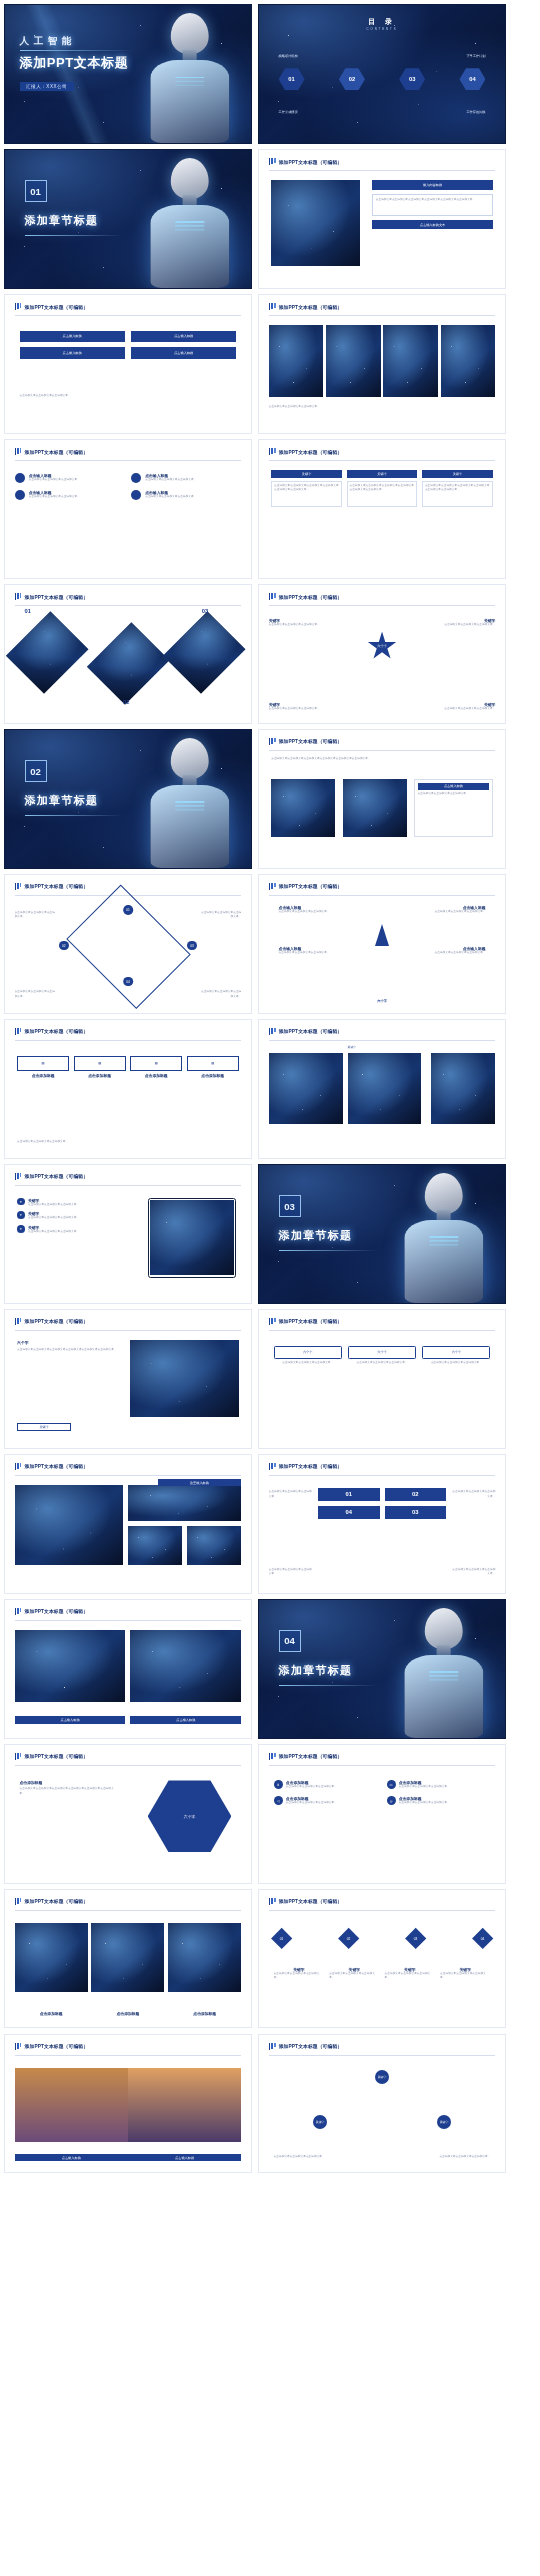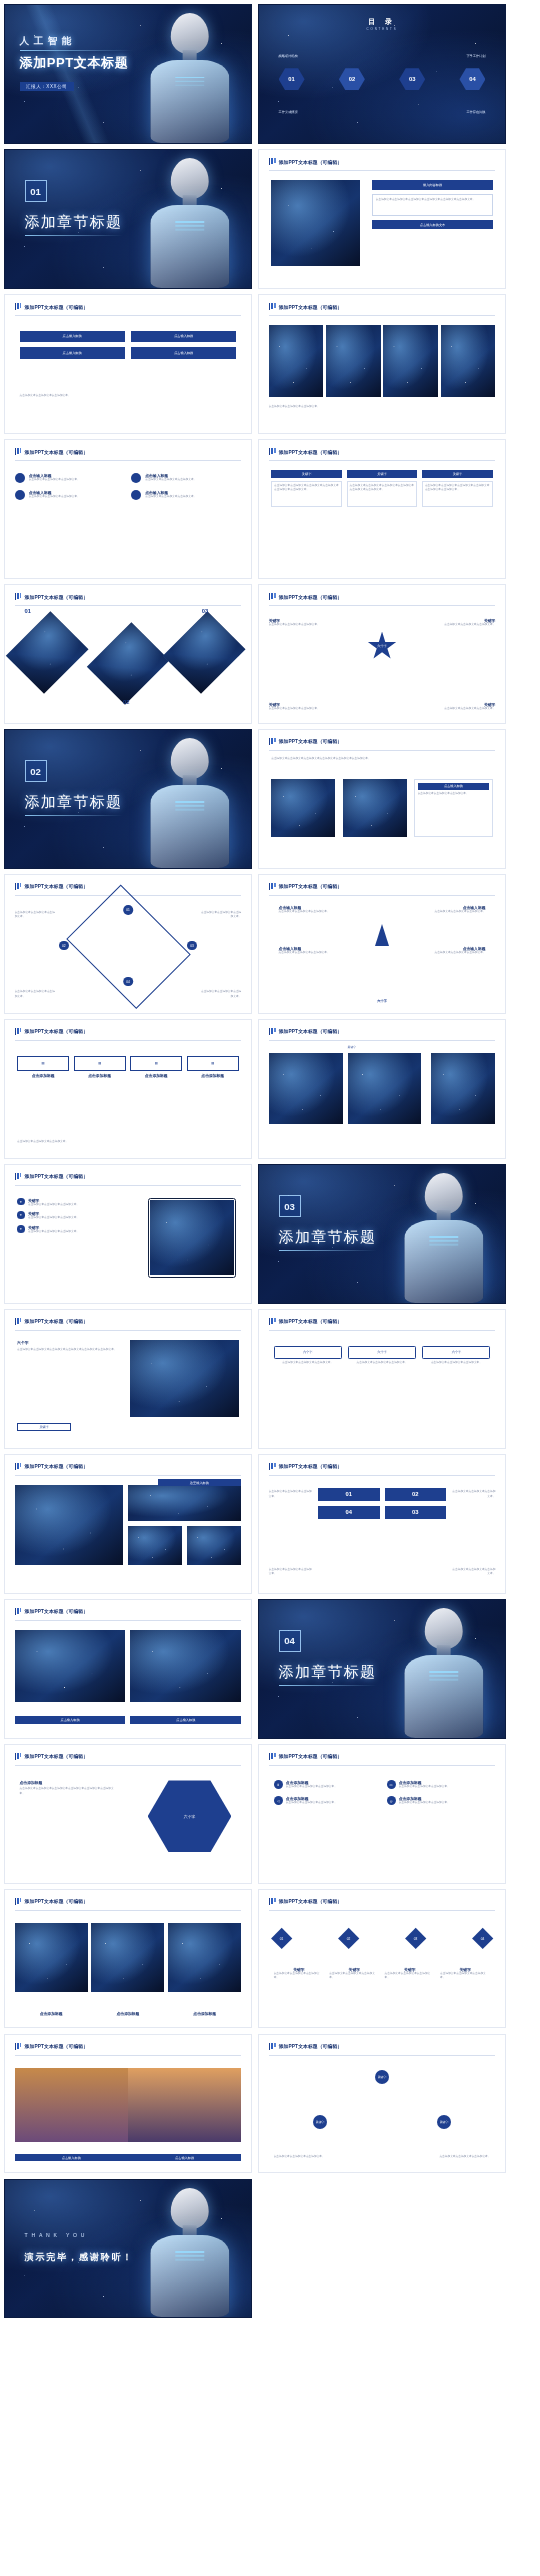--- a/index.html
+++ b/index.html
@@ -101,21 +101,21 @@
   
   .sec-num {
     position:absolute; left:8%; top:22%;
     width:22px; height:22px; border:0.6px solid rgba(170,215,255,.85);
     color:#eaf3ff; font-size:9.6px; font-weight:bold;
     display:flex; align-items:center; justify-content:center;
     background: rgba(20,60,140,.45);
   }
   .sec-title {
     position:absolute; left:8%; top:46%;
-    color:#ffffff; font-size:15px; font-weight:normal; letter-spacing:1.3px;
+    color:#ffffff; font-size:11px; font-weight:bold; letter-spacing:1.3px;
     text-shadow:0 0 7.7px rgba(110,180,255,.9);
   }
   .sec-rule { position:absolute; left:8%; top:62%; width:40%; height:0.6px;
     background:linear-gradient(90deg,rgba(150,210,255,.9),transparent); }
   
   .hdr { position:absolute; left:4%; top:6%; display:flex; align-items:center; gap:3.2px; }
   .hdr .bars { display:flex; gap:1px; }
   .hdr .bars i { display:block; width:1.6px; height:7px; background:#1e3f8f; }
   .hdr .bars i:nth-child(2){ height:5.8px; background:#2f5fc0; }
   .hdr .bars i:nth-child(3){ height:4.5px; background:#5a86d8; }
@@ -825,26 +825,15 @@
         <span class="hdr-text">添加PPT文本标题（可编辑）</span>
       </div>
     <div class="hdr-rule"></div>
     <div class="circle blue-box center-abs" style="top:26%;width:14px;height:14px;font-size:2.9px">关键字</div>
     <div class="circle blue-box" style="position:absolute;left:22%;top:58%;width:14px;height:14px;font-size:2.9px">关键字</div>
     <div class="circle blue-box" style="position:absolute;right:22%;top:58%;width:14px;height:14px;font-size:2.9px">关键字</div>
     <div class="t-body" style="position:absolute;left:6%;bottom:10%;width:24%">点击添加文本点击添加文本点击添加文本。</div>
     <div class="t-body" style="position:absolute;right:6%;bottom:10%;width:24%;text-align:right">点击添加文本点击添加文本点击添加文本。</div>
   </div>
 
-  <div class="slide dark">
-    <div class="stars"></div>
-    <div class="robot right">
-      <div class="head"></div>
-      <div class="neck"></div>
-      <div class="torso"></div>
-      <div class="chestline"></div>
-    </div>
-    <div class="thanks-sub" style="position:absolute;left:8%;top:38%">THANK YOU</div>
-    <div class="thanks-main" style="position:absolute;left:8%;top:52%">演示完毕，感谢聆听！</div>
-  </div>
 
 </div>
 
 
 </body></html>

